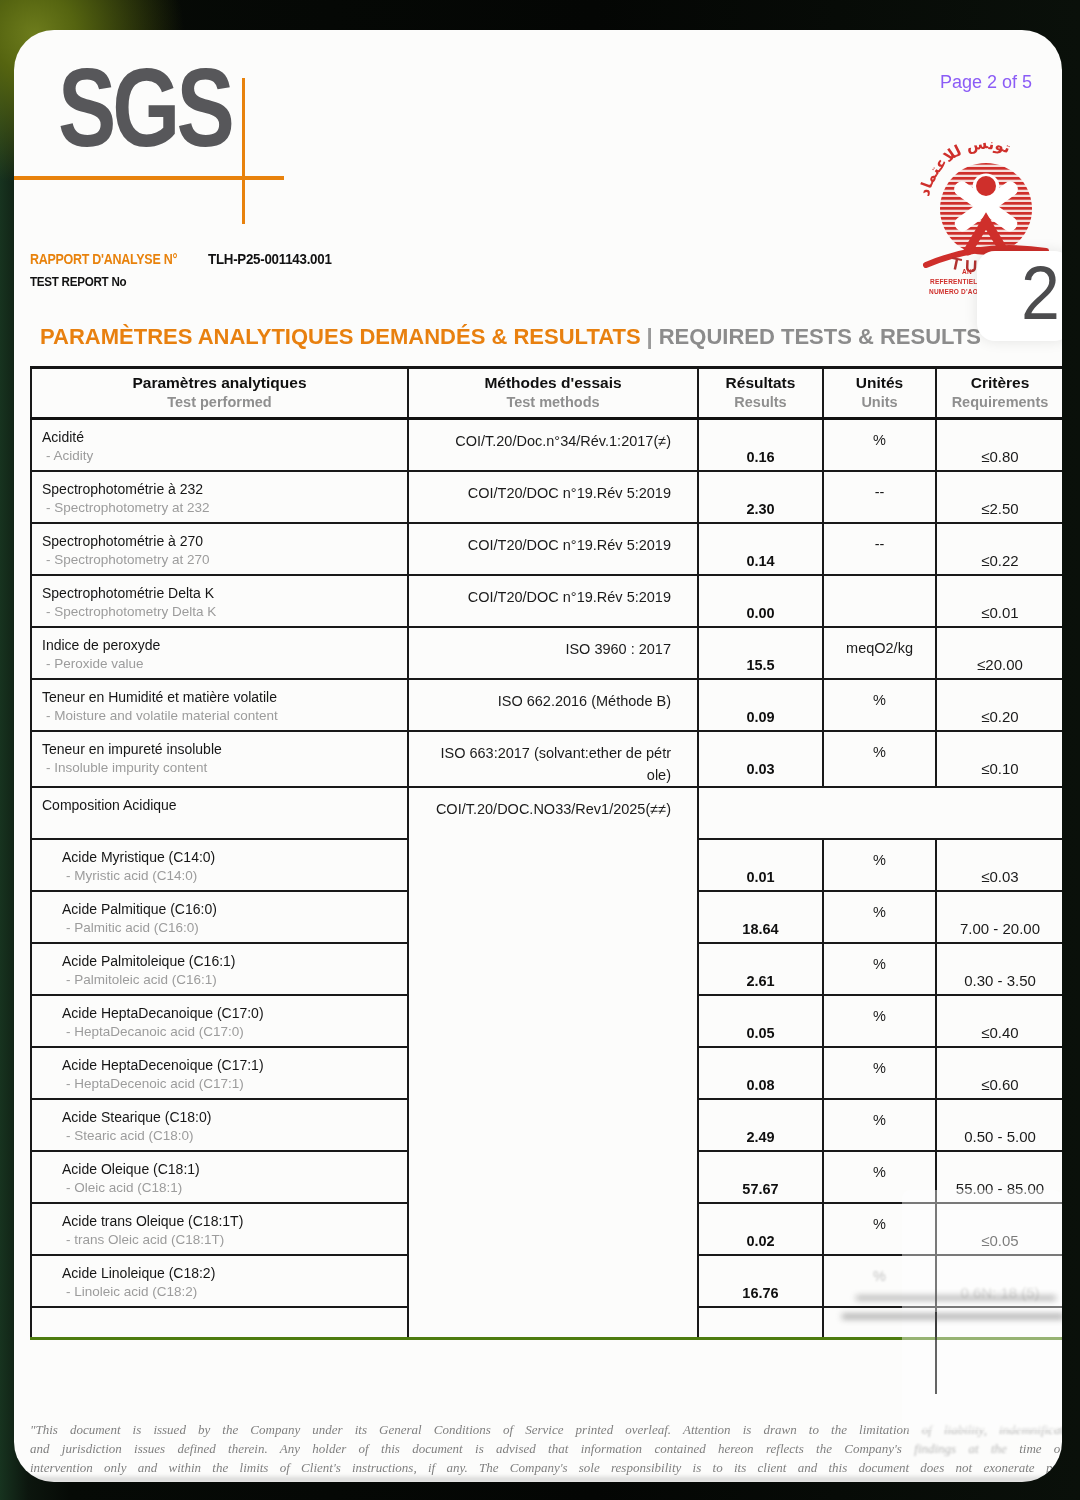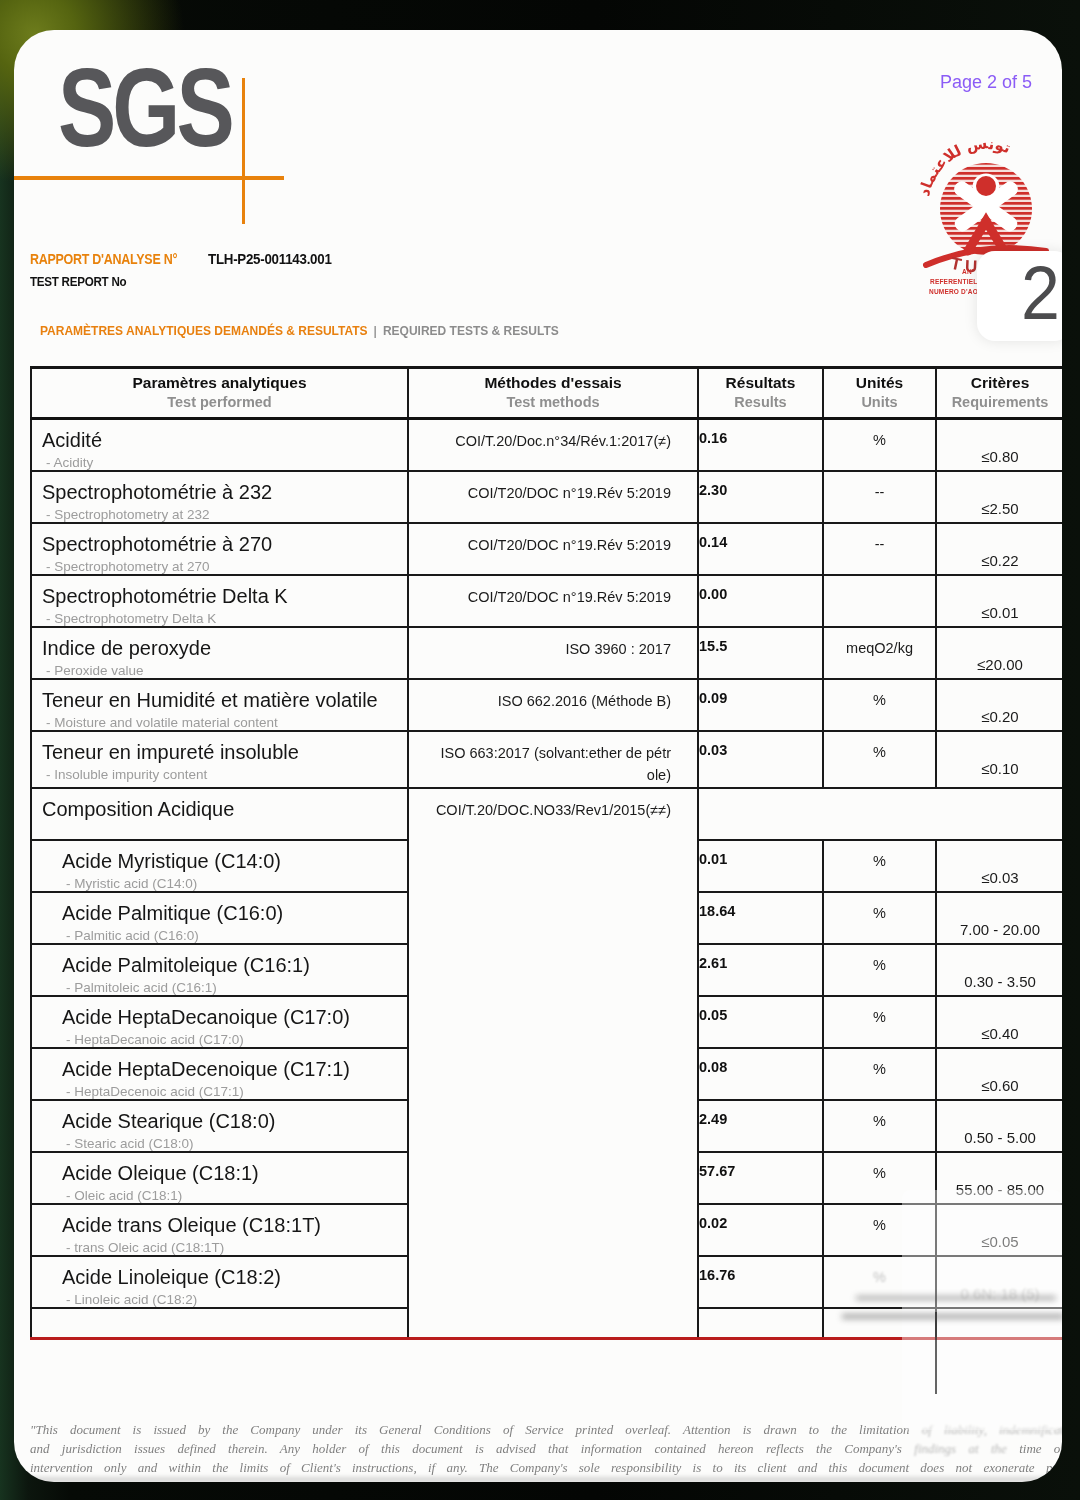--- a/index.html
+++ b/index.html
@@ -27,43 +27,43 @@
   
   .stamp{position:absolute;left:906px;top:106px;width:132px;height:154px;z-index:1;}
   .stamp-tiny{position:absolute;font-size:6.5px;font-weight:700;color:#cf2f2b;z-index:1;letter-spacing:.2px;}
   .t1{left:948px;top:238px;} .t2{left:916px;top:248px;} .t3{left:915px;top:258px;}
   .card2{position:absolute;left:963px;top:221px;width:95px;height:90px;background:#ffffff;
     border-radius:18px;box-shadow:0 0 14px rgba(0,0,0,.10);z-index:2;}
   .card2 span{position:absolute;left:44px;top:2px;font-size:76px;line-height:80px;font-weight:400;color:#4c4c4e;
     transform:scaleX(.92);transform-origin:left top;}
 
   
-  .sec-title{position:absolute;left:26px;top:294px;font-size:12px;font-weight:700;white-space:nowrap;}
+  .sec-title{position:absolute;left:26px;top:294px;font-size:22px;font-weight:700;white-space:nowrap;}
   .sec-fr{color:#e8800f;} .sec-sep{color:#9a9a9a;padding:0 6px;} .sec-en{color:#8c8c8c;}
 
   
   .tbl-wrap{position:absolute;left:16px;top:336px;width:1032px;}
   table{border-collapse:collapse;table-layout:fixed;width:1032px;
-    border-top:3px solid #161616;border-left:2px solid #161616;border-bottom:3px solid #b91c1c;}
+    border-top:3px solid #161616;border-left:2px solid #161616;border-bottom:3px solid #4d7c0f;}
   col.c1{width:377px;} col.c2{width:290px;} col.c3{width:125px;} col.c4{width:113px;} col.c5{width:127px;}
   th,td{border:2px solid #191919;border-right:2px solid #191919;padding:0;vertical-align:top;}
   th:last-child,td:last-child{border-right:none;}
   thead th{height:48px;border-bottom:3px solid #111;}
   .h-fr{font-size:15.5px;font-weight:700;color:#101010;padding-top:5px;}
   .h-en{font-size:14.5px;font-weight:700;color:#8f8f8f;margin-top:2px;}
   tbody tr{height:52px;}
   tr.stub{height:13px;}
-  .c-name .fr{font-size:20px;color:#161616;padding:9px 4px 0 10px;}
+  .c-name .fr{font-size:14px;color:#161616;padding:9px 4px 0 10px;}
   .c-name .fr.bold{font-weight:400;}
   .c-name .en{font-size:13.5px;color:#9c9c9c;padding:3px 4px 0 14px;}
   .c-name.indent .fr{padding-left:30px;}
   .c-name.indent .en{padding-left:34px;}
   .c-method{text-align:right;font-size:14.5px;color:#1b1b1b;padding:10px 10px 0;line-height:1.55;}
   .c-method .inner{max-width:236px;margin:0 auto;word-break:break-all;}
-  .c-result{text-align:left;font-size:14.5px;font-weight:700;color:#101010;padding-top:10px;}
+  .c-result{text-align:center;font-size:14.5px;font-weight:700;color:#101010;padding-top:29px;}
   .c-unit{text-align:center;font-size:14.5px;color:#1b1b1b;padding-top:12px;}
   .c-criteria{text-align:center;font-size:15px;color:#1b1b1b;padding-top:28px;}
   td.faded{color:#6a6a6a;opacity:.38;filter:blur(.8px);}
 
   
   .overlay-patch{position:absolute;left:888px;top:1160px;width:160px;height:240px;
     background:rgba(255,255,255,.42);border-radius:8px;z-index:3;}
   .vline-artifact{position:absolute;left:921px;top:1282px;width:2px;height:82px;background:rgba(35,35,35,.7);z-index:4;}
   .smudge{position:absolute;background:#4c4c4c;filter:blur(3px);opacity:.5;z-index:4;}
   .sm1{left:842px;top:1266px;width:200px;height:4px;}
@@ -246,21 +246,21 @@
               </td>
               <td class="c-result">0.03</td>
               <td class="c-unit">%</td>
               <td class="c-criteria">≤0.10</td>
             </tr>
             <tr>
               <td class="c-name">
                 <div class="fr bold">Composition Acidique</div>
               </td>
               <td class="c-method" rowspan="11">
-                <div class="inner">COI/T.20/DOC.NO33/Rev1/2015(≠≠)</div>
+                <div class="inner">COI/T.20/DOC.NO33/Rev1/2025(≠≠)</div>
               </td>
               <td colspan="3"></td>
             </tr>
             <tr>
               <td class="c-name indent">
                 <div class="fr">Acide Myristique (C14:0)</div>
                 <div class="en">- Myristic acid (C14:0)</div>
               </td>
               <td class="c-result">0.01</td>
               <td class="c-unit">%</td>

